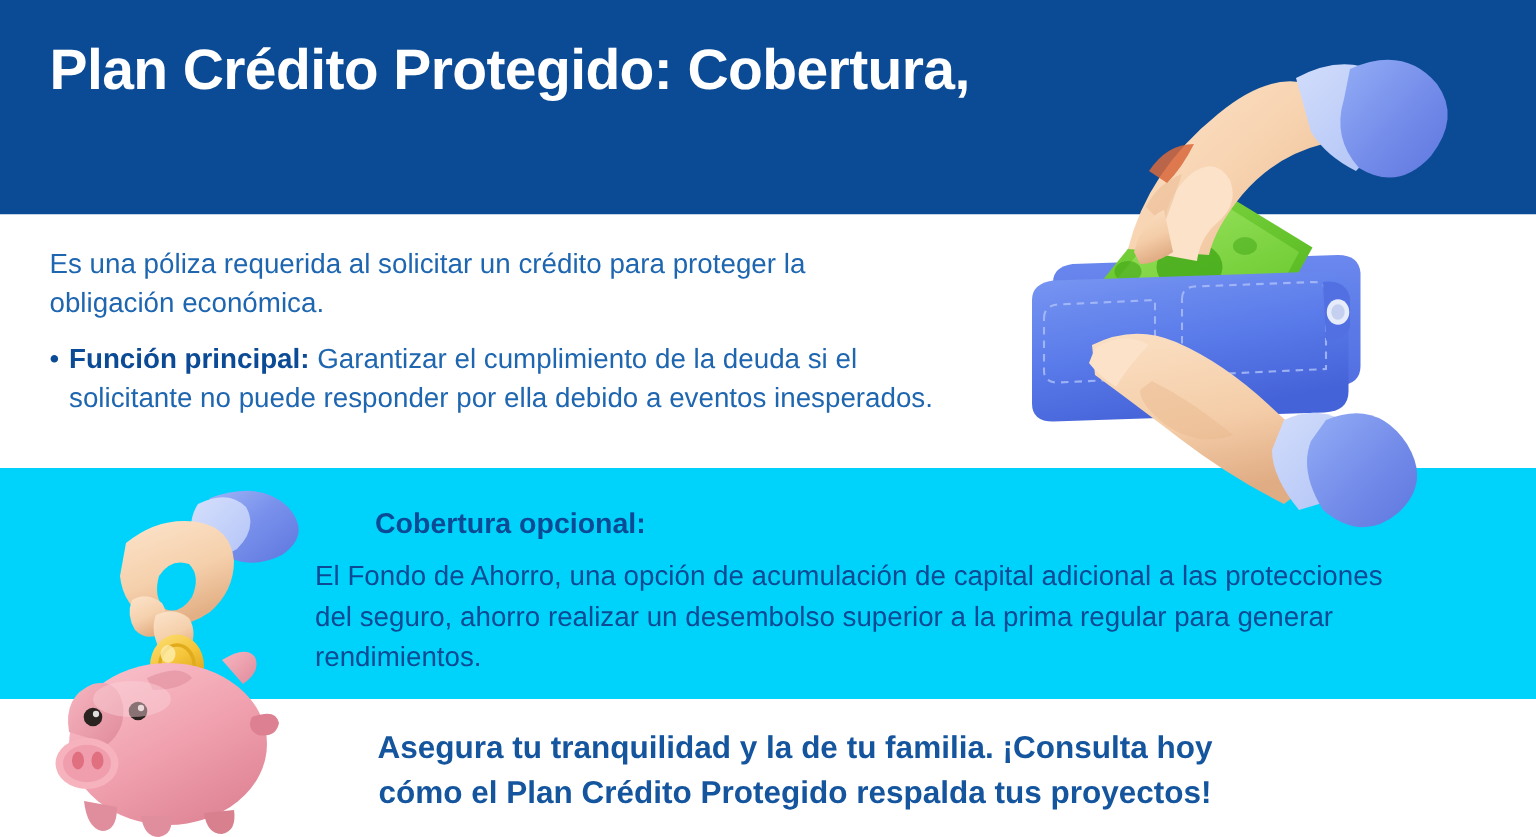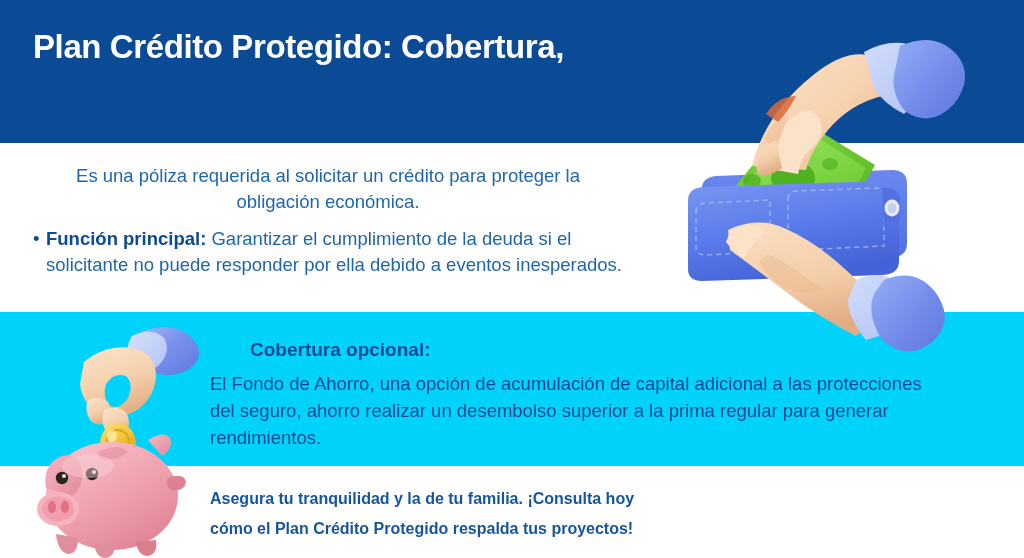--- a/index.html
+++ b/index.html
@@ -48,35 +48,34 @@
     width: 1024px; height: 92px;
     background: #ffffff;
   }
 
   
   .title {
     position: absolute;
     left: 33px; top: 25px;
     width: 640px;
     color: #ffffff;
-    font-size: 33px;
+    font-size: 38px;
     font-weight: 700;
     line-height: 44px;
     letter-spacing: -0.4px;
   }
   .title .line { display: block; white-space: nowrap; }
 
   .intro {
     position: absolute;
     left: 33px; top: 163px;
     width: 590px;
     color: #1F66B0;
     font-size: 18.5px;
     line-height: 26px;
-    text-align: center;
   }
 
   .bullet-block {
     position: absolute;
     left: 33px; top: 226px;
     width: 600px;
     color: #1F66B0;
     font-size: 18.5px;
     line-height: 26px;
   }
@@ -113,24 +112,24 @@
     color: #0B4A94;
     font-size: 18.5px;
     line-height: 27px;
   }
 
   .cta {
     position: absolute;
     left: 210px; top: 484px;
     width: 640px;
     color: #14559E;
-    font-size: 16px;
+    font-size: 21px;
     font-weight: 700;
     line-height: 30px;
-    text-align: left;
+    text-align: center;
   }
   .cta .line { display: block; white-space: nowrap; }
 
   
   .art-wallet {
     position: absolute;
     left: 660px; top: 18px;
     width: 370px; height: 325px;
     pointer-events: none;
   }

